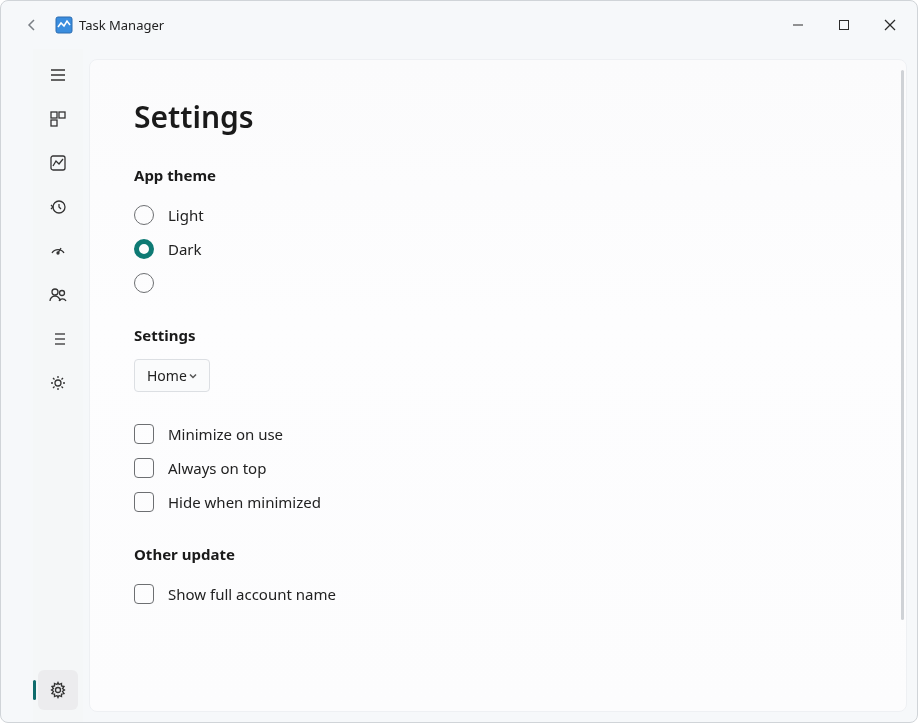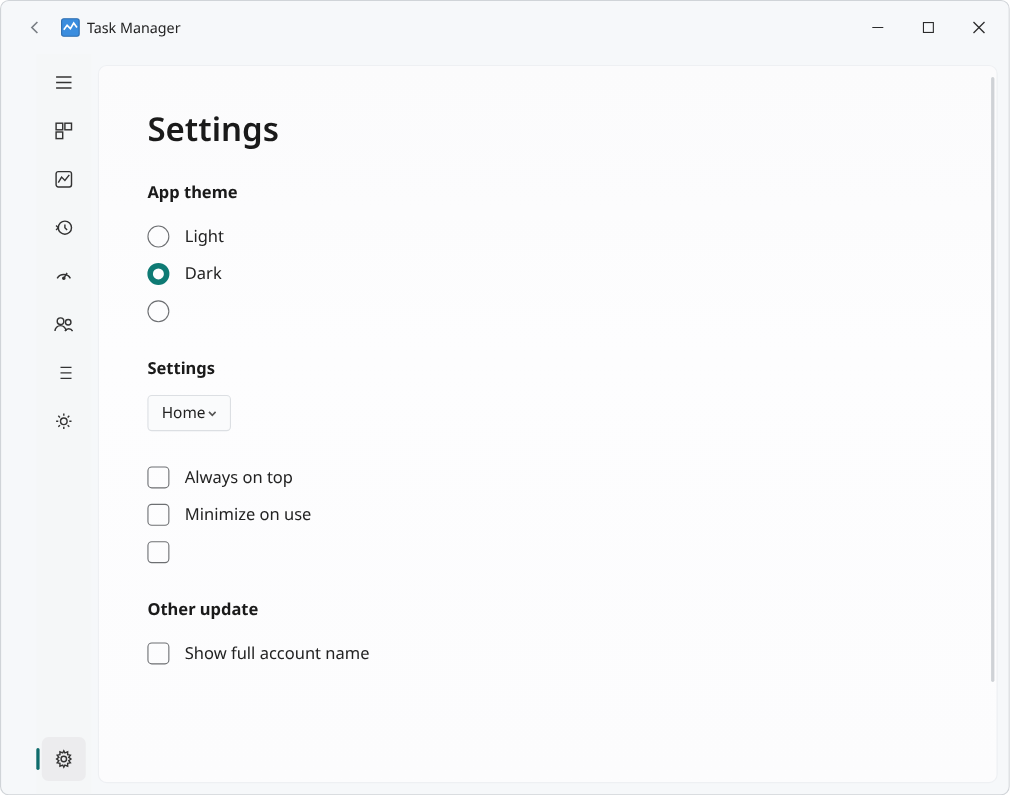--- a/index.html
+++ b/index.html
@@ -167,28 +167,29 @@
             <svg width="12" height="12" viewBox="0 0 12 12" fill="none" stroke="currentColor" stroke-width="1.5">
                 <path d="M3 4.5 L6 7.5 L9 4.5"></path>
               </svg>
           </div>
         </div>
 
 
         <div class="section">
           <div class="opt-row">
             <span class="checkbox"></span>
+            <span class="opt-label">Minimize on use</span>
+          </div>
+          <div class="opt-row">
+            <span class="checkbox"></span>
             <span class="opt-label">Always on top</span>
           </div>
           <div class="opt-row">
             <span class="checkbox"></span>
-            <span class="opt-label">Minimize on use</span>
-          </div>
-          <div class="opt-row">
-            <span class="checkbox"></span>
+            <span class="opt-label">Hide when minimized</span>
           </div>
         </div>
 
         <div class="section" style="margin-bottom:10px;">
           <div class="section-title">Other update</div>
           <div class="opt-row">
             <span class="checkbox"></span>
             <span class="opt-label">Show full account name</span>
           </div>
 

